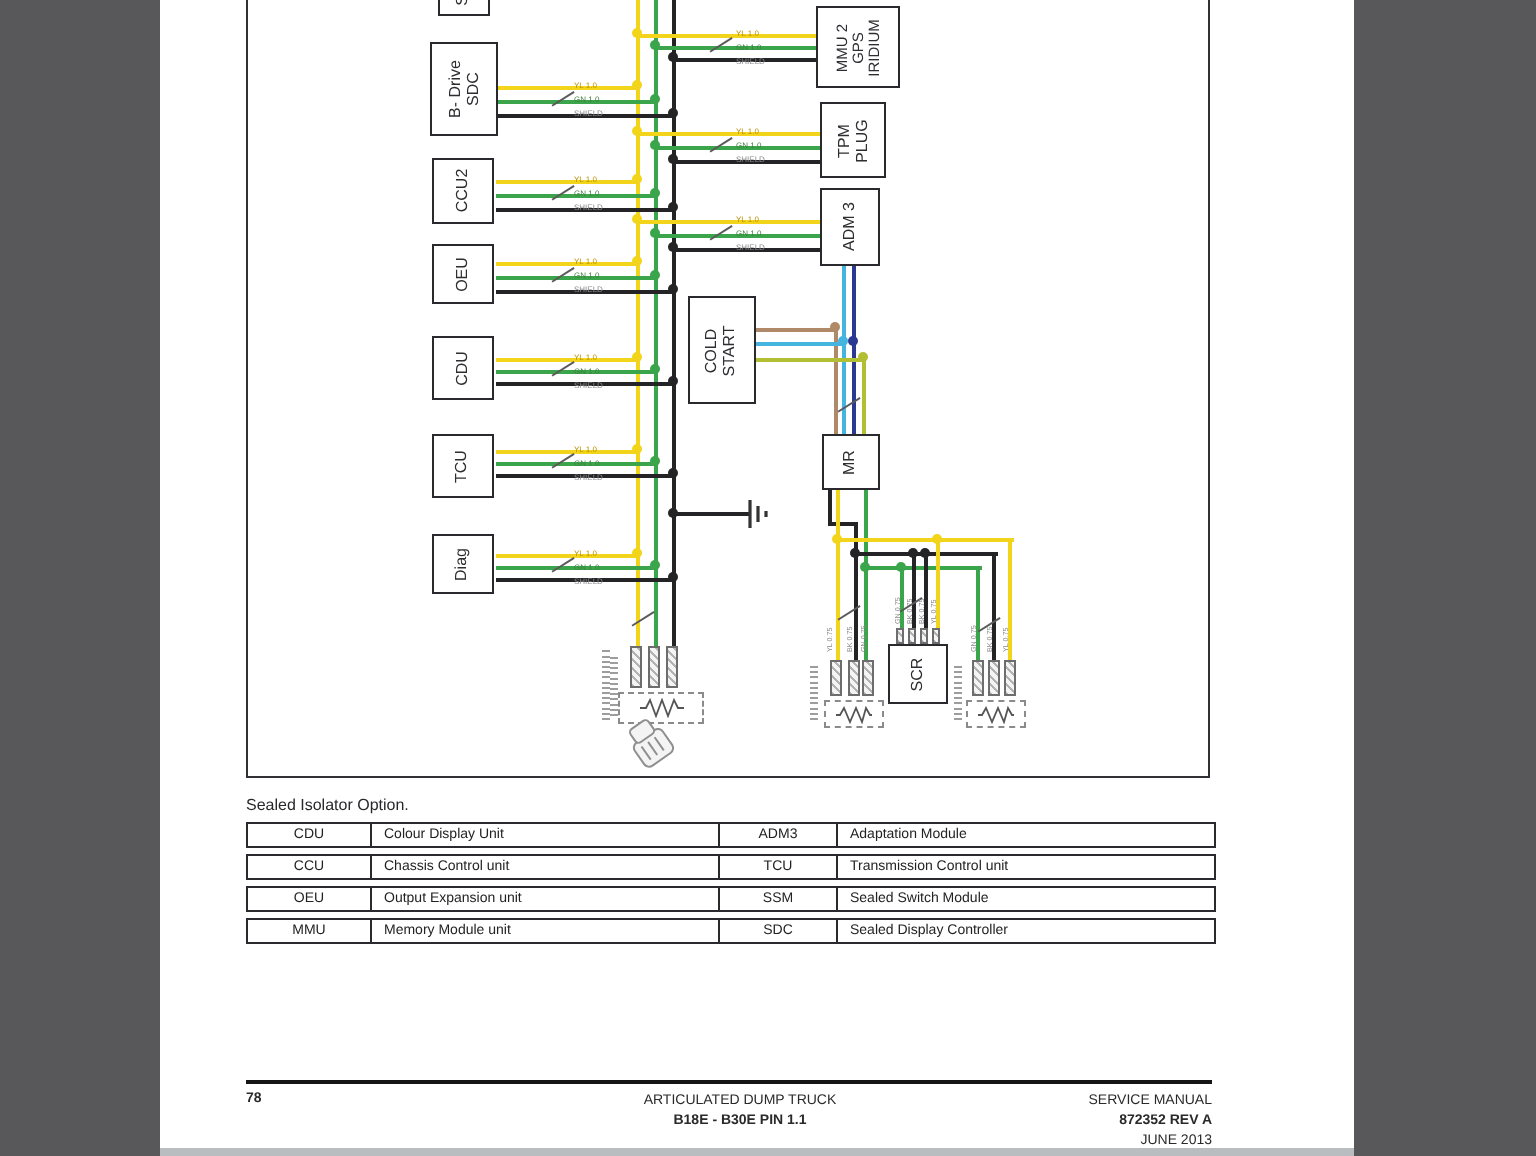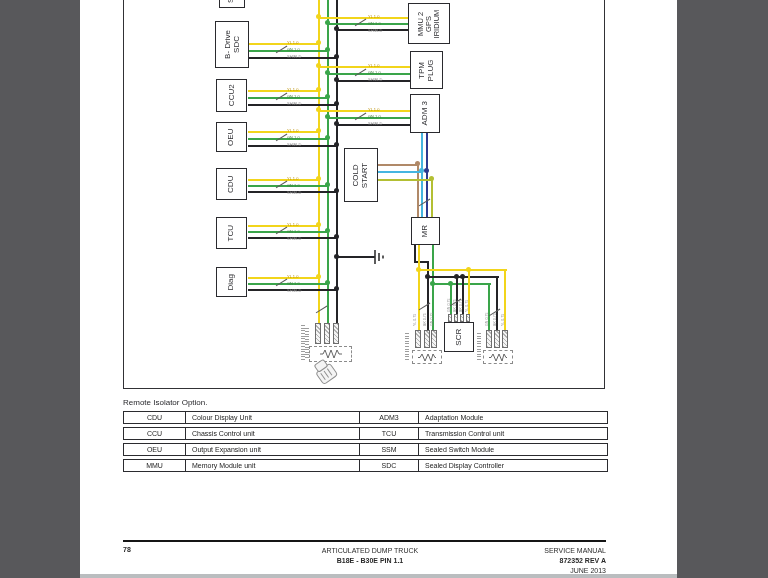--- a/index.html
+++ b/index.html
@@ -337,21 +337,21 @@
   <svg style="position:absolute;left:308px;top:356px" width="36" height="32">
     <g transform="rotate(-35 18 16)" fill="#f4f4f4" stroke="#8f8f8f" stroke-width="1">
       <rect x="9" y="11" width="17" height="14" rx="3"></rect>
       <rect x="12" y="4" width="11" height="8" rx="2"></rect>
       <line x1="13" y1="14" x2="13" y2="22"></line>
       <line x1="17" y1="14" x2="17" y2="22"></line>
       <line x1="21" y1="14" x2="21" y2="22"></line>
     </g>
   </svg>
 
-  <div class="caption">Remote Isolator Option.</div>
+  <div class="caption">Sealed Isolator Option.</div>
 
   <div class="trow" style="top:411px">
     <div class="c1">CDU</div>
     <div class="c2">Colour Display Unit</div>
     <div class="c3">ADM3</div>
     <div class="c4">Adaptation Module</div>
   </div>
   <div class="trow" style="top:427px">
     <div class="c1">CCU</div>
     <div class="c2">Chassis Control unit</div>

